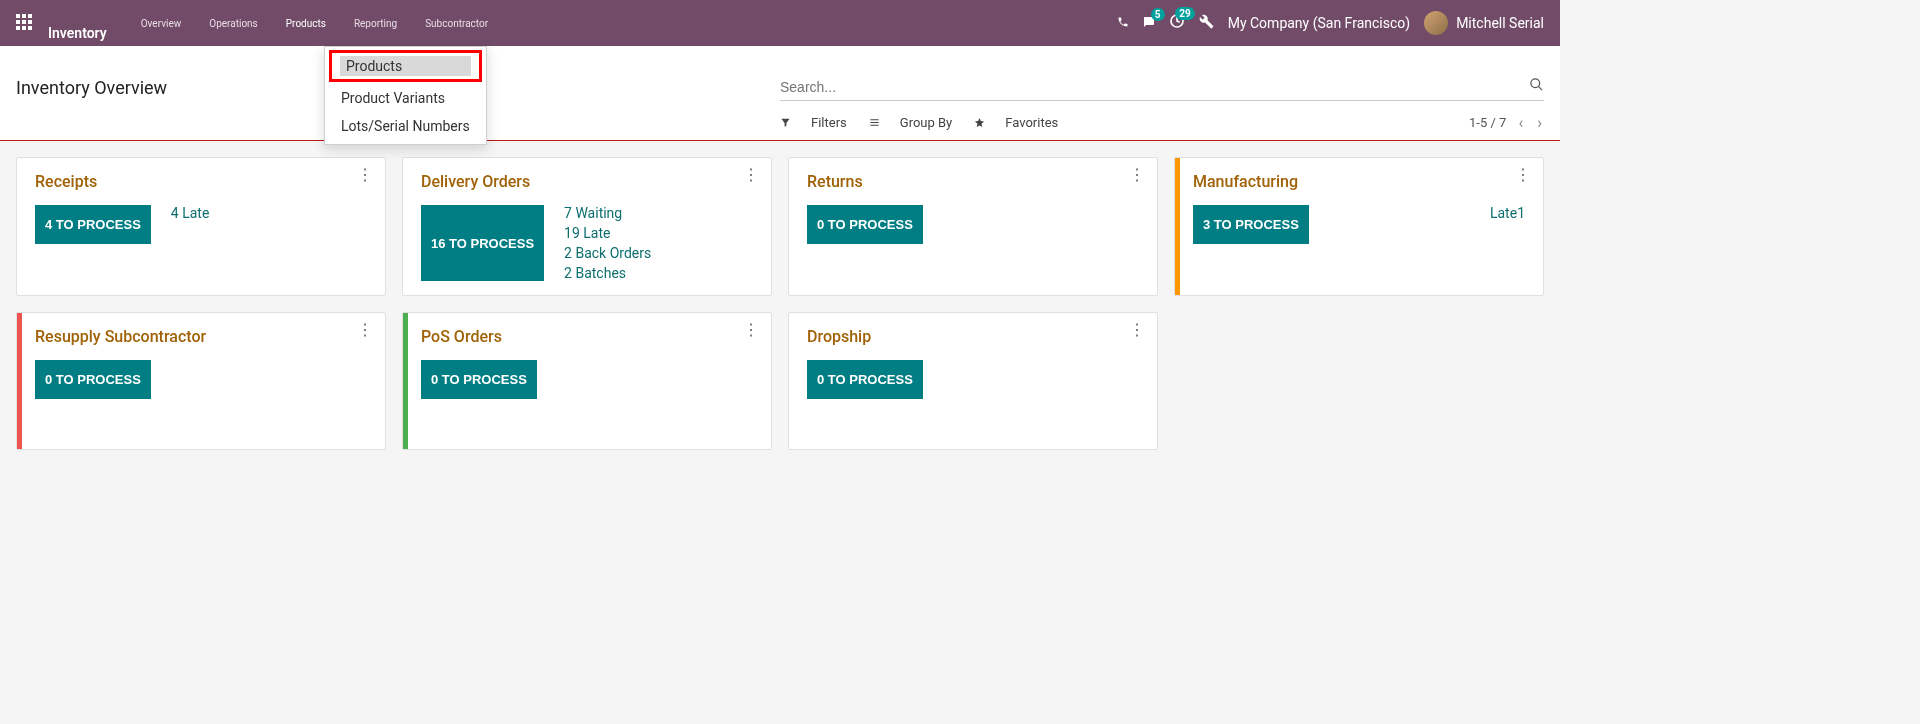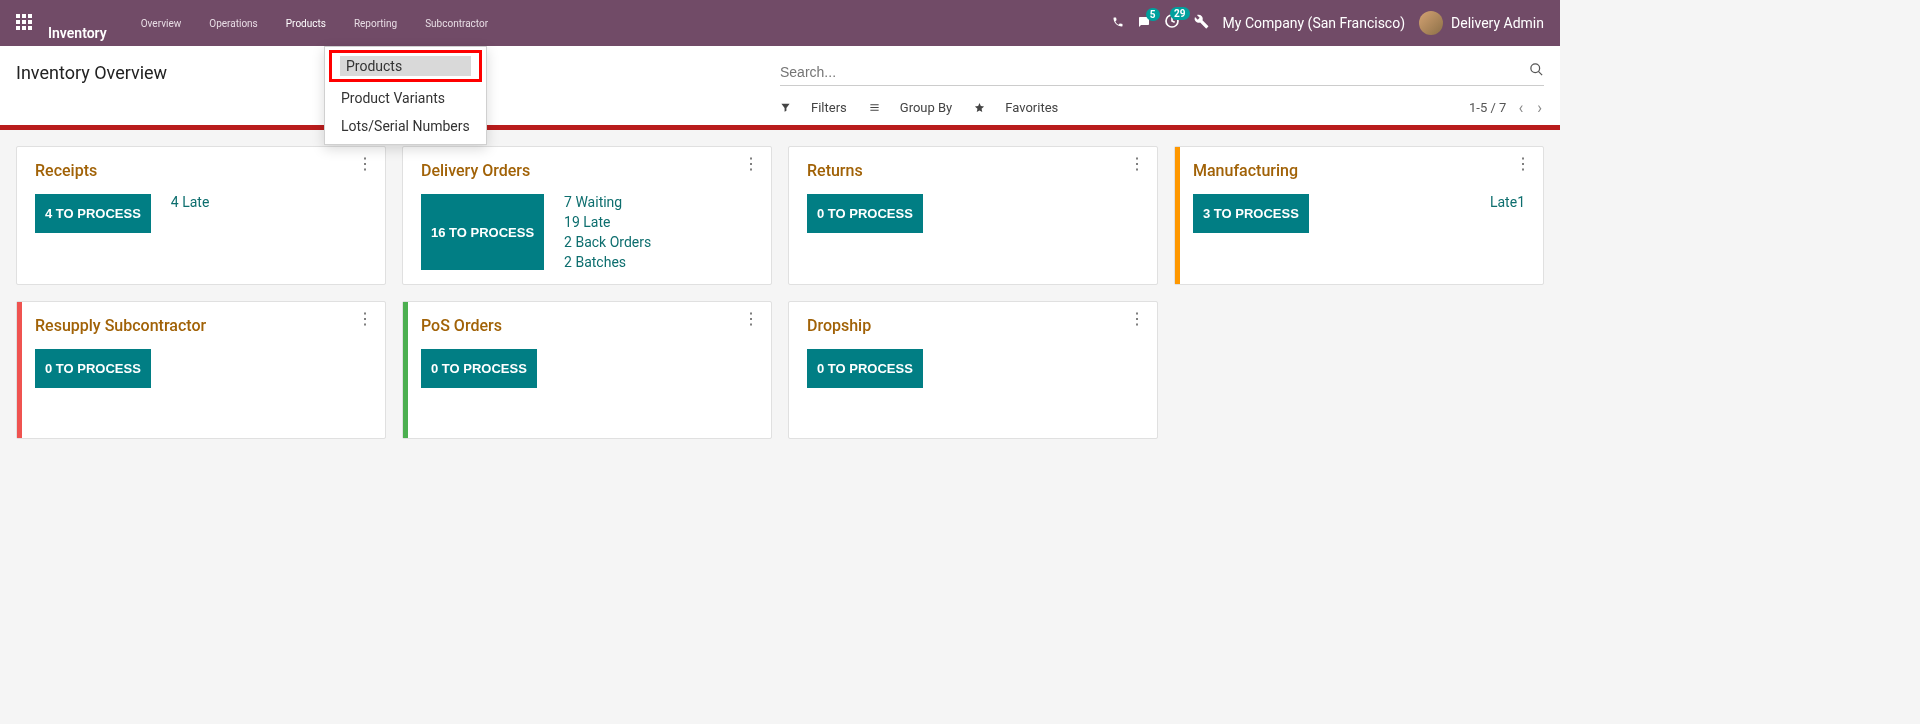--- a/index.html
+++ b/index.html
@@ -13,21 +13,21 @@
 .navbar .menu-item { padding: 13px 14px; font-size: 10px; cursor: pointer; color: #e8dde5; }
 .navbar .menu-item.active { color: #fff; position: relative; }
 .navbar .spacer { flex: 1; }
 .navbar .right { display: flex; align-items: center; gap: 14px; }
 .navbar .icon-btn { position: relative; cursor: pointer; color: #fff; font-size: 15px; }
 .navbar .badge { position: absolute; top: -6px; right: -10px; background: #00a09d; color: #fff; font-size: 10px; font-weight: bold; padding: 1px 4px; border-radius: 8px; min-width: 14px; text-align: center; }
 .navbar .company { font-size: 14px; cursor: pointer; }
 .navbar .user { display: flex; align-items: center; gap: 8px; font-size: 14px; cursor: pointer; }
 .navbar .avatar { width: 24px; height: 24px; border-radius: 50%; background: linear-gradient(135deg,#d4a373,#8b6f47); display: inline-block; }
 
-.subbar { background: #fff; border-bottom: 5px solid #b91c1c; padding: 12px 16px 8px; position: relative; }
+.subbar { background: #fff; border-bottom: 1px solid #b91c1c; padding: 27px 16px 8px; position: relative; }
 .subbar-row1 { display: flex; align-items: center; }
 .subbar .title { font-size: 18px; font-weight: 400; color: #222; flex: 0 0 50%; }
 .subbar .search-wrap { flex: 1; display: flex; align-items: center; border-bottom: 1px solid #ccc; padding: 4px 0; }
 .subbar .search-wrap input { flex: 1; border: none; outline: none; font-size: 14px; background: transparent; }
 .subbar .search-wrap .mag { color: #666; cursor: pointer; font-size: 15px; }
 .subbar-row2 { display: flex; align-items: center; margin-top: 12px; }
 .subbar-row2 .left-gap { flex: 0 0 50%; }
 .subbar-row2 .tools { display: flex; gap: 22px; font-size: 13px; color: #444; }
 .subbar-row2 .tool { cursor: pointer; display: flex; align-items: center; gap: 20px; }
 .subbar-row2 .pager { margin-left: auto; display: flex; align-items: center; gap: 10px; font-size: 13px; color: #555; }
@@ -99,21 +99,21 @@
       <span class="badge">29</span>
     </div>
     <div class="icon-btn">
       <svg width="15" height="15" viewBox="0 0 24 24" fill="#fff">
           <path d="M22.7 19l-9.1-9.1c.9-2.3.4-5-1.5-6.9-2-2-5-2.4-7.4-1.3L9 6 6 9 1.6 4.7C.5 7.1.9 10.1 2.9 12.1c1.9 1.9 4.6 2.4 6.9 1.5l9.1 9.1c.4.4 1 .4 1.4 0l2.3-2.3c.5-.4.5-1.1.1-1.4z"></path>
         </svg>
     </div>
     <div class="company">My Company (San Francisco)</div>
     <div class="user">
       <span class="avatar"></span>
-      <span>Delivery Admin</span>
+      <span>Mitchell Serial</span>
     </div>
   </div>
 </div>
 
 <div class="dropdown">
   <div class="dd-item highlighted-outer">
       <span class="inner">Products</span>
     </div>
   <div class="dd-item">Product Variants</div>
   <div class="dd-item">Lots/Serial Numbers</div>

